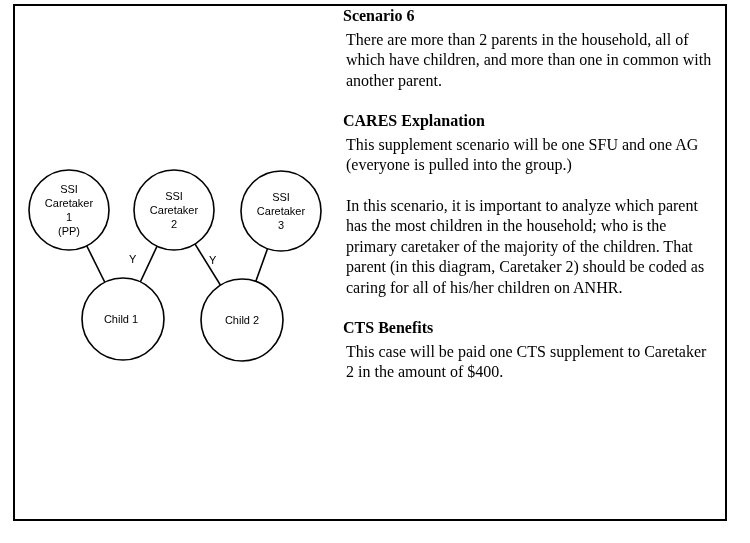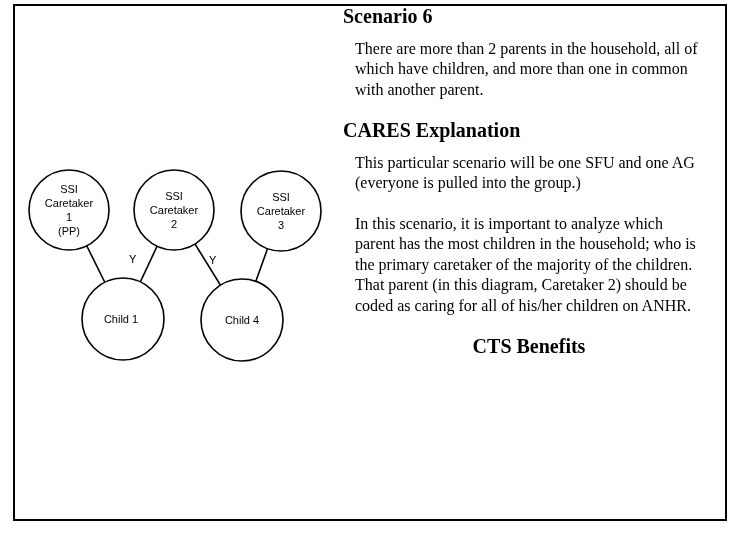--- a/index.html
+++ b/index.html
@@ -49,28 +49,28 @@
   }
   .text-col {
     position: absolute;
     left: 343px;
     top: 6px;
     width: 372px;
     font-size: 16px;
     line-height: 20.5px;
   }
   .section { margin: 0 0 20px 0; }
-  .section:last-child { margin-bottom: 0; text-align: center; }
+  .section:last-child { margin-bottom: 0; }
   .section h3 {
     margin: 0;
-    font-size: 20px;
+    font-size: 16px;
     line-height: 20.5px;
     font-weight: bold;
   }
-  .section p { margin: 12px; }
+  .section p { margin: 3px; }
   .section p + p { margin-top: 20px; }
 </style>
 </head>
 <body>
 
 <div class="frame"></div>
 
 <svg class="diagram" viewBox="0 0 750 543" aria-hidden="true">
 
   <line x1="69" y1="210" x2="123" y2="319" stroke="#000" stroke-width="1.6"></line>
@@ -89,31 +89,32 @@
 Caretaker
 1
 (PP)</div>
 <div class="node-label" style="left:129px; top:189px;">SSI
 Caretaker
 2</div>
 <div class="node-label" style="left:236px; top:190px;">SSI
 Caretaker
 3</div>
 <div class="node-label" style="left:76px;  top:312px;">Child 1</div>
-<div class="node-label" style="left:197px; top:313px;">Child 4</div>
+<div class="node-label" style="left:197px; top:313px;">Child 2</div>
 
 <div class="edge-label" style="left:129px; top:253px;">Y</div>
 <div class="edge-label" style="left:209px; top:254px;">Y</div>
 
 <div class="text-col">
   <div class="section">
     <h3>Scenario 6</h3>
     <p>There are more than 2 parents in the household, all of which have children, and more than one in common with another parent.</p>
   </div>
   <div class="section">
     <h3>CARES Explanation</h3>
-    <p>This particular scenario will be one SFU and one AG (everyone is pulled into the group.)</p>
+    <p>This supplement scenario will be one SFU and one AG (everyone is pulled into the group.)</p>
     <p>In this scenario, it is important to analyze which parent has the most children in the household; who is the primary caretaker of the majority of the children. That parent (in this diagram, Caretaker 2) should be coded as caring for all of his/her children on ANHR.</p>
   </div>
   <div class="section">
     <h3>CTS Benefits</h3>
+    <p>This case will be paid one CTS supplement to Caretaker 2 in the amount of $400.</p>
   </div>
 </div>
 
 </body></html>

